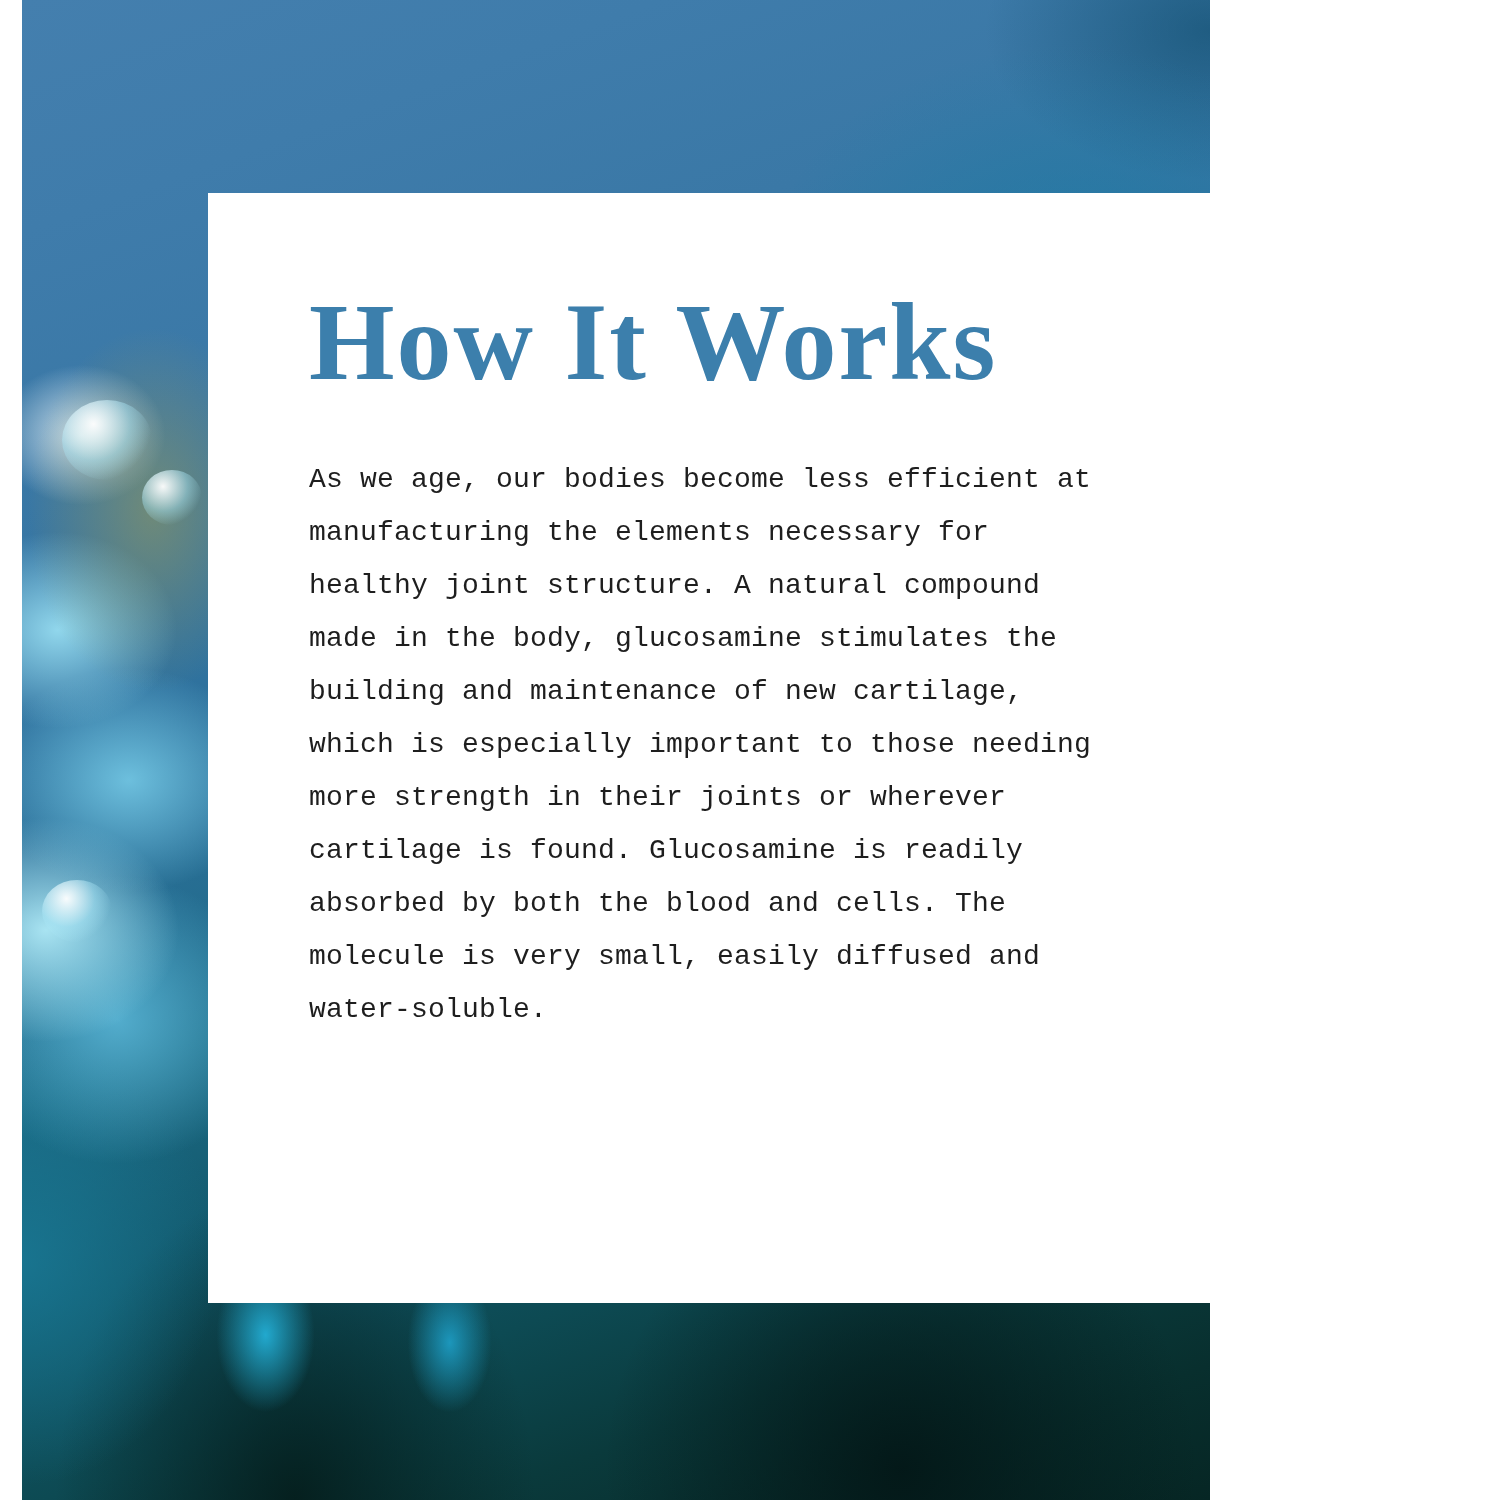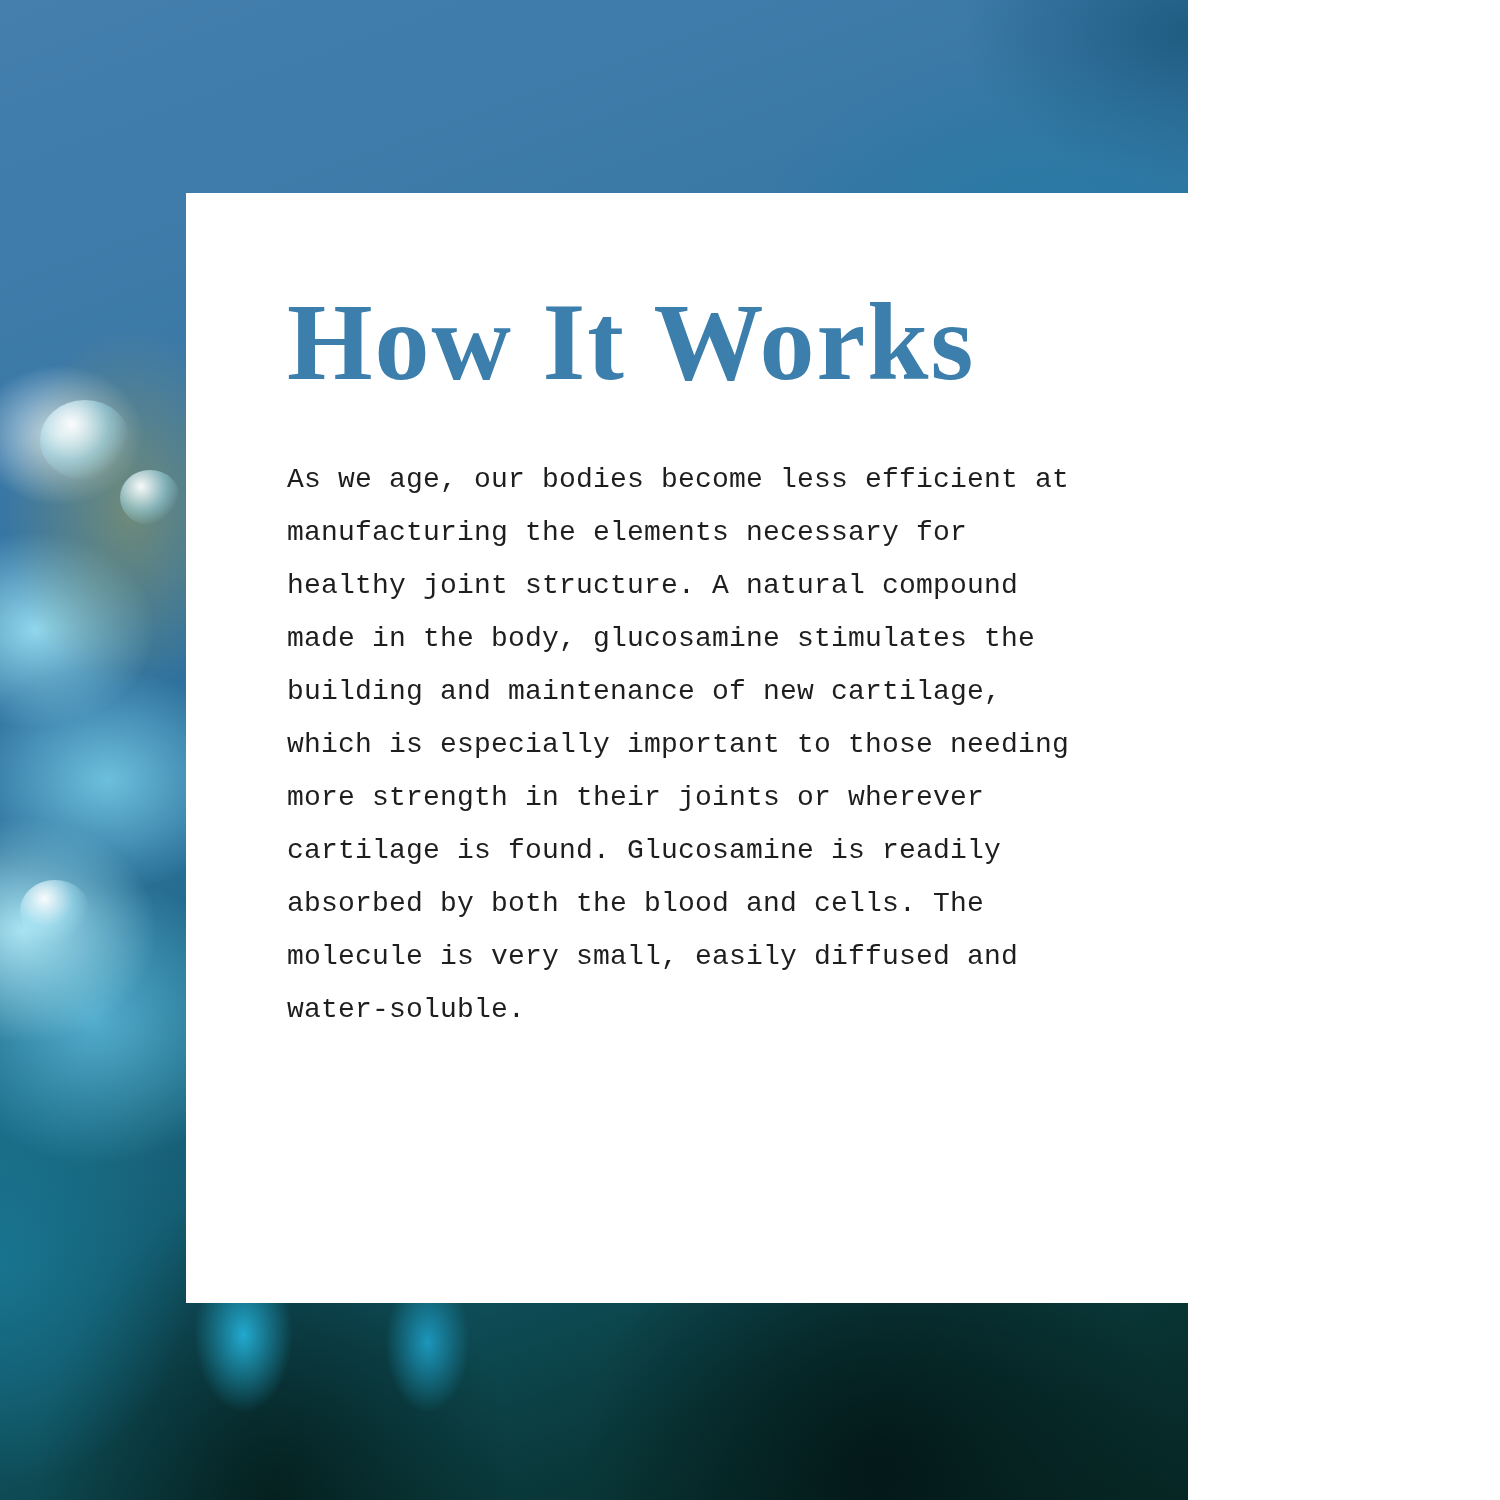--- a/index.html
+++ b/index.html
@@ -6,20 +6,21 @@
   body {
     width: 1500px; height: 1500px;
     font-family: "Liberation Sans", "DejaVu Sans", sans-serif;
     overflow: hidden;
   }
 
   .stage {
     position: relative;
     width: 1188px; height: 1500px;
     overflow: hidden;
+    margin-left: 22px;
   }
 
   
   .background-photo {
     position: absolute; inset: 0;
     background:
       
       radial-gradient(180px 260px at 11% 34%, rgba(168,158,78,0.50), transparent 70%),
       
       radial-gradient(120px 100px at 5% 29%, rgba(222,236,243,0.90), transparent 70%),

